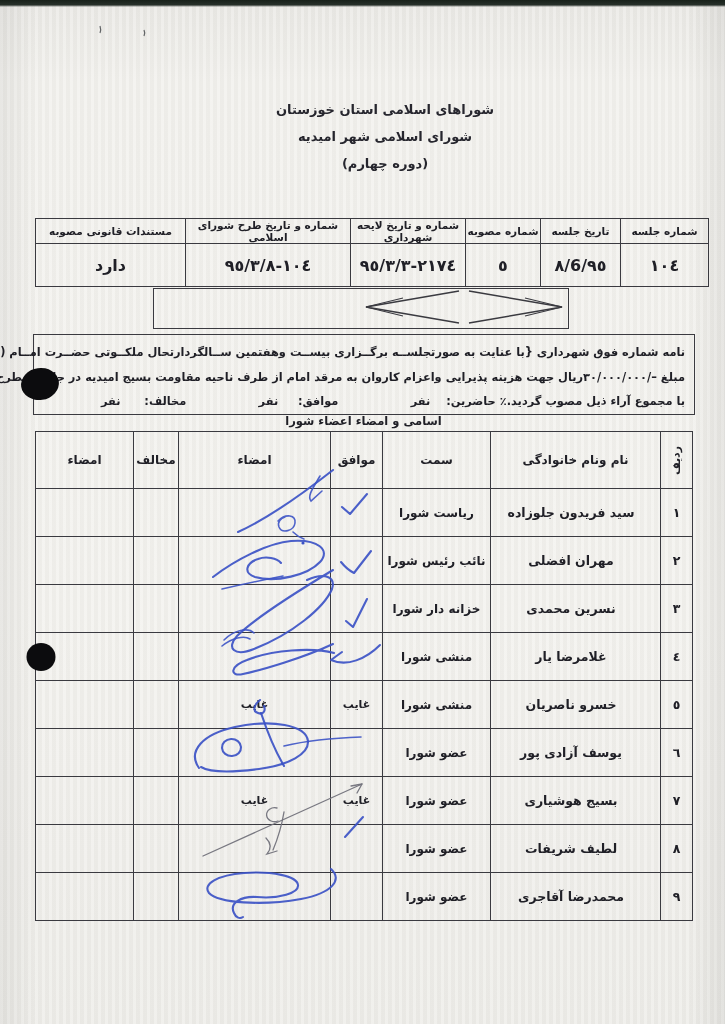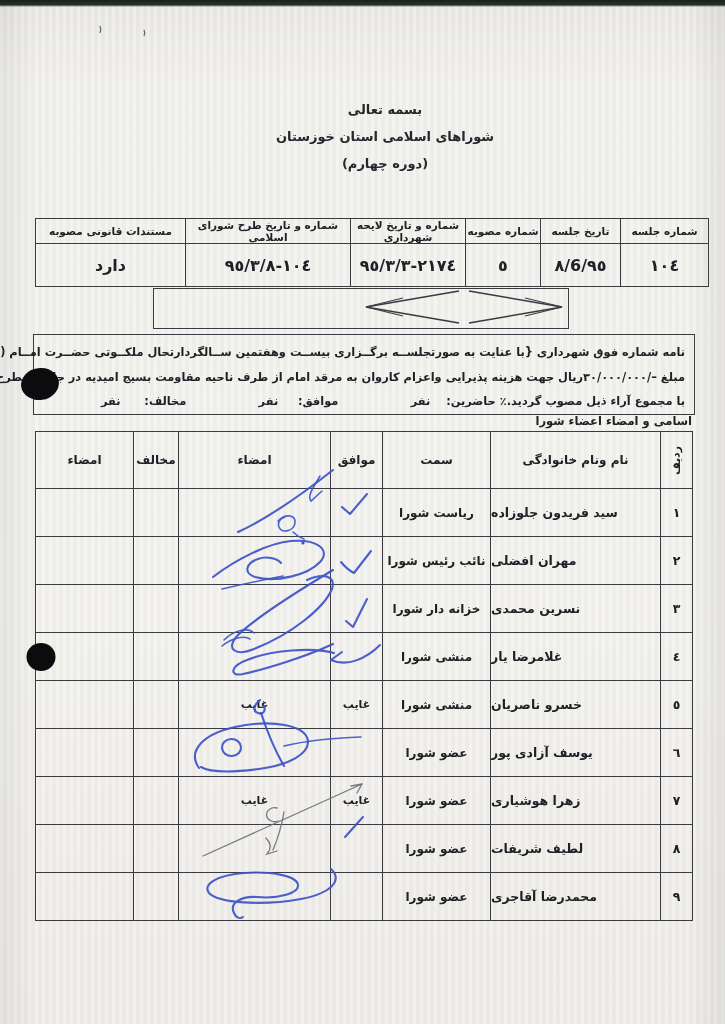--- a/index.html
+++ b/index.html
@@ -30,45 +30,45 @@
   #banner{left:153px;top:288px;width:414px;height:39px;border:1.6px solid #3a3a40;display:flex;z-index:2}
   #banner .end{width:105px;position:relative}
   #banner .mid{flex:1;border-right:1.4px solid #3a3a40;border-left:1.4px solid #3a3a40;display:flex;align-items:center;justify-content:center;font-size:13.5px;font-weight:700}
   #banner svg{position:absolute;inset:0}
   
   #resolution-box{left:33px;top:334px;width:662px;height:81px;border:1.6px solid #3a3a40;z-index:2;direction:rtl;padding:5px 9px 0 9px;box-sizing:border-box}
   .res-line{font-size:11.4px;font-weight:700;line-height:24.5px;white-space:nowrap;text-align:justify;text-align-last:justify;color:#1f1f26}
   #res-line3{display:flex;justify-content:space-between;padding-left:58px;white-space:pre-wrap;text-align:right;text-align-last:auto}
   #res-line3 span{white-space:pre-wrap}
   
-  #members-title{left:35px;top:414px;width:657px;font-size:11.5px;font-weight:700;z-index:2}
+  #members-title{left:35px;top:414px;width:657px;text-align:center;font-size:11.5px;font-weight:700;z-index:2}
   #members-table{left:35px;top:431px;width:657px}
   #members-table th{font-size:12px;height:56px}
   #members-table td{height:47px;font-size:12.5px}
-  #members-table td.c-name{text-align:left;padding-right:9px}
+  #members-table td.c-name{text-align:center;padding-right:9px}
   #members-table td.c-pos{font-size:12px}
   #members-table td.c-agree,#members-table td.c-sign{font-size:11px}
   .rot{display:inline-block;transform:rotate(-90deg);font-size:11px;white-space:nowrap}
   
   #ink{left:0;top:0;z-index:5;pointer-events:none}
   .ink{stroke:#3c53c5;stroke-width:2.1;fill:none;stroke-linecap:round;stroke-linejoin:round;opacity:.92}
   .ink-thin{stroke:#3c53c5;stroke-width:1.6;fill:none;stroke-linecap:round;opacity:.9}
   .pencil{stroke:#72727b;stroke-width:1.3;fill:none;stroke-linecap:round;opacity:.95}
   .speck{stroke:#3c4043;stroke-width:1.2;fill:none;opacity:.8}
 </style>
 </head>
 <body>
 
 <div id="ghost-layer" class="abs"></div>
 
 <div class="abs scan-edge"></div>
 
 <div id="letterhead" class="abs">
-  <div>بسمه تعالی</div>
   <div>شوراهای اسلامی استان خوزستان</div>
+  <div>شورای اسلامی شهر امیدیه</div>
   <div>(دوره چهارم)</div>
 </div>
 
 <table id="info-table" class="grid">
   <colgroup>
     <col style="width:88px">
       <col style="width:80px">
       <col style="width:75px">
     <col style="width:115px">
       <col style="width:165px">
@@ -198,21 +198,21 @@
     <td class="c-name">یوسف آزادی پور</td>
     <td class="c-pos">عضو شورا</td>
     <td class="c-agree"></td>
     <td class="c-sign"></td>
     <td class="c-against"></td>
     <td class="c-sign2"></td>
   </tr>
 
   <tr>
     <td class="c-no">٧</td>
-    <td class="c-name">زهرا هوشیاری</td>
+    <td class="c-name">بسیج هوشیاری</td>
     <td class="c-pos">عضو شورا</td>
     <td class="c-agree">غایب</td>
     <td class="c-sign">غایب</td>
     <td class="c-against"></td>
     <td class="c-sign2"></td>
   </tr>
 
   <tr>
     <td class="c-no">٨</td>
     <td class="c-name">لطیف شریفات</td>

